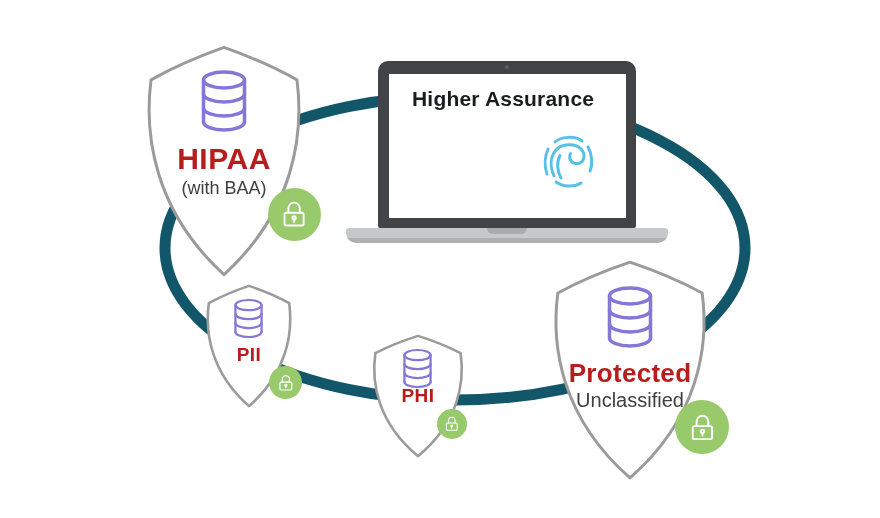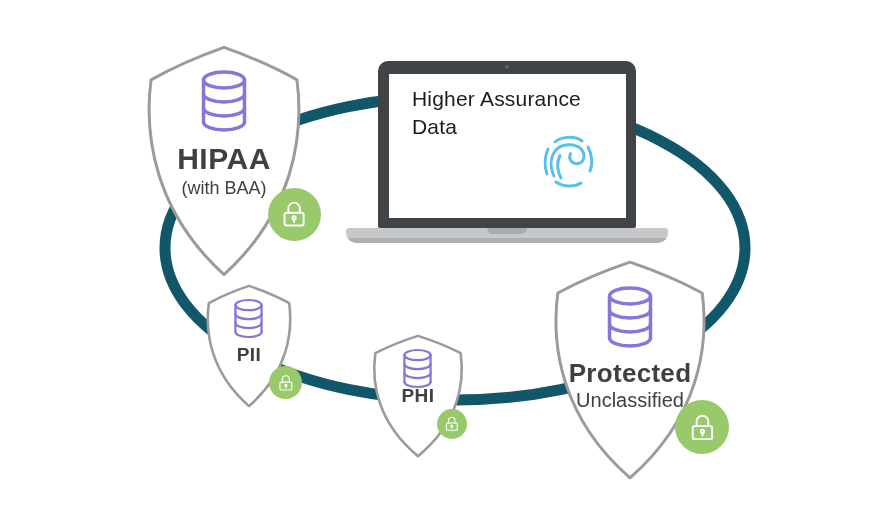--- a/index.html
+++ b/index.html
@@ -11,21 +11,21 @@
 
   
   #ring-svg{position:absolute;left:0;top:0;z-index:0;}
 
   
   .shield{position:absolute;z-index:2;}
   .shield-outline-svg{position:absolute;left:0;top:0;width:100%;height:100%;}
   .db-icon{position:absolute;}
   .shield-label{
     position:absolute;left:0;width:100%;text-align:center;
-    color:#404040;font-weight:800;letter-spacing:0.5px;
+    color:#b91c1c;font-weight:800;letter-spacing:0.5px;
   }
   .shield-sublabel{
     position:absolute;left:0;width:100%;text-align:center;
     color:#404040;font-weight:400;
   }
   .lock-badge{
     position:absolute;border-radius:50%;background:#98C96A;
     display:flex;align-items:center;justify-content:center;
   }
   .lock-badge svg{width:72%;height:72%;}
@@ -64,21 +64,21 @@
   }
   #laptop-camera{
     position:absolute;left:50%;top:4px;width:4px;height:4px;margin-left:-2px;
     border-radius:50%;background:#5d6164;
   }
   #laptop-screen-inner{
     position:absolute;left:11px;right:10px;top:13px;bottom:10px;background:#ffffff;
   }
   #screen-text{
     position:absolute;left:23px;top:11px;width:190px;
-    color:#1b1c1e;font-size:21px;line-height:28px;font-weight:400;letter-spacing:0.2px;
+    color:#1b1c1e;font-size:21px;line-height:28px;font-weight:700;letter-spacing:0.2px;
   }
   #fingerprint{position:absolute;right:32px;bottom:30px;width:52px;height:55px;}
   #laptop-base{
     position:absolute;left:346px;top:228px;width:322px;height:15px;
     background:linear-gradient(to bottom,#c6c8ca 0 64%,#aeb0b3 64% 100%);
     border-radius:3px 3px 10px 10px;
   }
   #laptop-base-notch{
     position:absolute;left:50%;top:0;width:40px;height:6px;margin-left:-20px;
     background:#a9abae;border-radius:0 0 8px 8px;
@@ -198,21 +198,20 @@
       </svg>
     </div>
   </div>
 
   <div id="laptop">
     <div id="laptop-screen">
       <div id="laptop-camera"></div>
       <div id="laptop-screen-inner">
         <div id="screen-text">
           <div>Higher Assurance</div>
-          <div>Data</div>
         </div>
         <svg id="fingerprint" viewBox="0 0 52 55">
           <g fill="none" stroke="#57C0E8" stroke-width="3" stroke-linecap="round">
             <path d="M13,9 C19,3.5 33,2.5 40,8"></path>
             <path d="M46,14 C50,21 51,31 48,38"></path>
             <path d="M6,16 C3,23 2,33 5,41"></path>
             <path d="M14,49 C21,54 32,54.5 39,50"></path>
             <path d="M12,43 C8,34 8,24 14,17 C20,10.5 33,10 39,16 C44,21 42.5,29.5 36,30.5 C30,31.5 26,26 28.5,20.5"></path>
             <path d="M19,45 C15,38 14.5,29 18,22.5"></path>
           </g>

